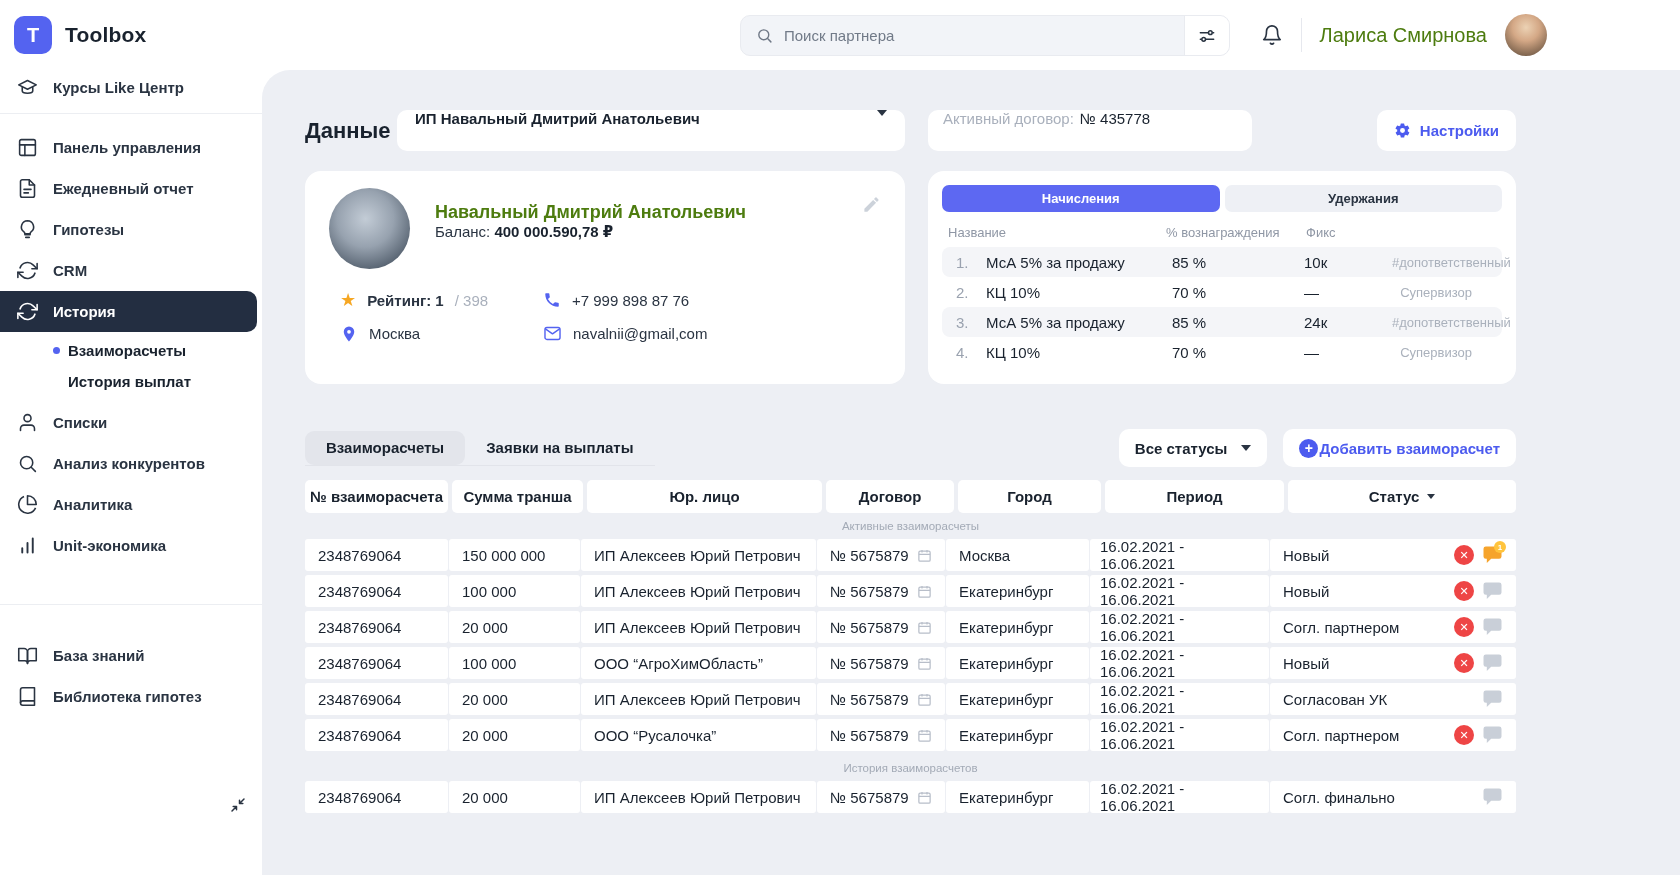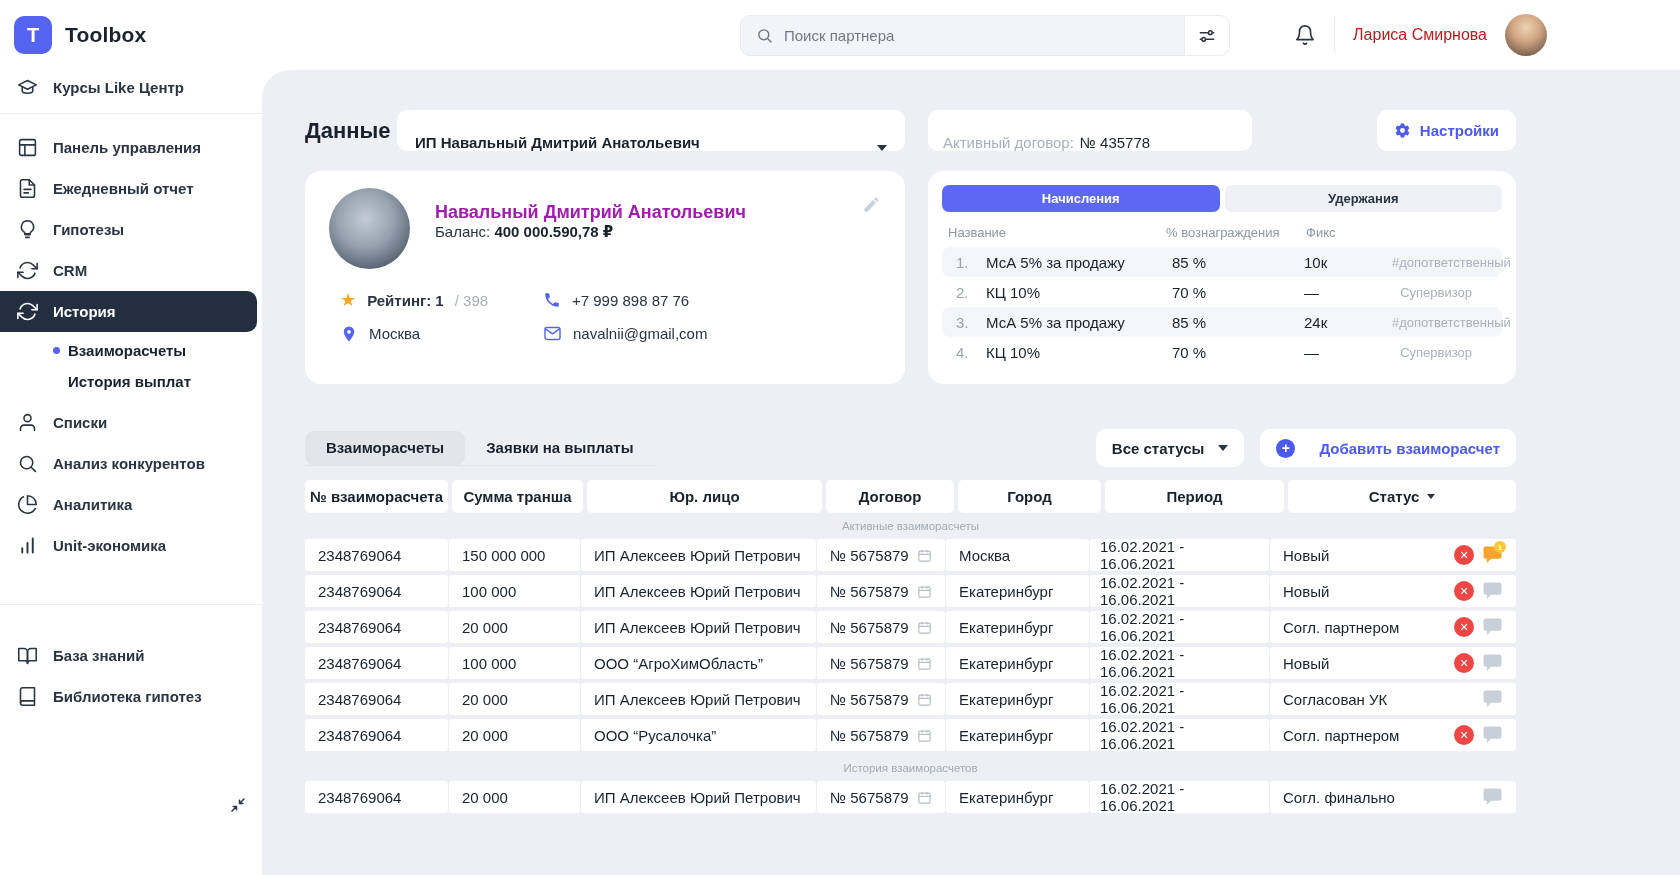--- a/index.html
+++ b/index.html
@@ -14,21 +14,21 @@
   .logo-badge{width:38px;height:38px;border-radius:10px;background:#5463f0;display:flex;align-items:center;justify-content:center;color:#fff;font-size:20px;font-weight:700;}
   .logo-text{font-size:21px;font-weight:700;color:#19222e;letter-spacing:.2px;}
   .search-wrap{position:absolute;left:740px;top:15px;width:490px;height:41px;border:1px solid #e9ebf0;border-radius:10px;display:flex;overflow:hidden;background:#f2f4f8;}
   .search-box{flex:1;display:flex;align-items:center;gap:11px;padding:0 15px;}
   .search-box input{flex:1;border:0;outline:0;background:transparent;font-size:15px;font-family:inherit;color:#2a3442;}
   .search-box input::placeholder{color:#717a88;}
   .filter-btn{width:45px;background:#fff;border:0;border-left:1px solid #e9ebf0;display:flex;align-items:center;justify-content:center;cursor:pointer;}
   .top-right{position:absolute;right:133px;top:0;height:70px;display:flex;align-items:center;gap:18px;}
   .icon-btn{background:none;border:0;cursor:pointer;}
   .v-divider{width:1px;height:34px;background:#e6e8ee;}
-  .user-name{font-size:16px;color:#b91c1c;cursor:pointer;}
+  .user-name{font-size:20px;color:#4d7c0f;cursor:pointer;}
   .avatar{width:42px;height:42px;border-radius:50%;cursor:pointer;
     background:radial-gradient(circle at 50% 32%,#ecd2b4 0%,#d4a886 38%,#9a7a60 66%,#584637 100%);}
 
   
   .sidebar{position:absolute;top:70px;left:0;width:262px;height:805px;background:#fff;}
   .icn{width:21px;height:21px;flex:0 0 21px;}
   .side-item{display:flex;align-items:center;gap:15px;height:34px;padding:0 17px;font-size:15px;font-weight:600;color:#2a3442;cursor:pointer;}
   .side-divider{height:1px;background:#eceef2;margin:9px 0 13px;}
   .nav-item{display:flex;align-items:center;gap:15px;height:41px;padding:0 17px;font-size:15px;font-weight:600;color:#2a3442;cursor:pointer;}
   .nav-item.active{background:#232e41;color:#fff;border-radius:0 10px 10px 0;margin-right:5px;}
@@ -36,37 +36,37 @@
   .sub-item{position:relative;display:flex;align-items:center;height:31px;font-size:15px;font-weight:700;color:#19222e;cursor:pointer;}
   .sub-item .dot{display:none;}
   .sub-item.active .dot{display:block;position:absolute;left:-15px;top:12px;width:7px;height:7px;border-radius:50%;background:#5463f0;}
   .collapse-handle{position:absolute;right:16px;bottom:62px;cursor:pointer;background:none;border:0;}
 
   
   .main{position:absolute;top:70px;left:262px;width:1418px;height:805px;background:#edeff4;border-top-left-radius:28px;padding:40px 164px 0 43px;overflow:hidden;}
 
   .toolbar{display:flex;align-items:center;height:41px;}
   .data-label{font-size:22px;font-weight:700;width:92px;color:#19222e;}
-  .pill{background:#fff;border-radius:10px;height:41px;display:flex;align-items:flex-end;}
+  .pill{background:#fff;border-radius:10px;height:41px;display:flex;align-items:flex-start;}
   .partner-select{width:508px;padding:0 18px;font-size:15px;font-weight:600;color:#19222e;cursor:pointer;}
   .caret{width:0;height:0;border-left:5px solid transparent;border-right:5px solid transparent;border-top:6px solid #2a3442;}
   .caret-sm{width:0;height:0;border-left:4px solid transparent;border-right:4px solid transparent;border-top:5px solid #2a3442;}
   .partner-select .caret{margin-left:auto;}
   .contract-field{margin-left:23px;width:324px;padding:0 15px;font-size:15px;cursor:text;}
   .contract-label{color:#a9b0bc;}
   .contract-value{color:#19222e;margin-left:6px;}
   .settings-btn{margin-left:auto;height:41px;background:#fff;border:0;border-radius:10px;display:flex;align-items:center;gap:9px;padding:0 17px;font-size:15px;font-weight:600;color:#4c5bef;cursor:pointer;}
 
   
   .cards{display:flex;gap:23px;margin-top:20px;}
   .partner-card{width:600px;height:213px;background:#fff;border-radius:16px;position:relative;padding:17px 24px 0;}
   .p-top{display:flex;gap:25px;}
   .p-avatar{width:81px;height:81px;border-radius:50%;
     background:radial-gradient(circle at 45% 38%,#c3ccd6 0%,#97a2af 42%,#55616f 78%,#36404c 100%);}
-  .p-name{font-size:18px;font-weight:700;color:#a21caf;margin-top:14px;}
+  .p-name{font-size:18px;font-weight:700;color:#4d7c0f;margin-top:14px;}
   .p-balance{font-size:15px;color:#2a3442;}
   .p-balance b{font-weight:700;color:#19222e;}
   .edit-btn{position:absolute;top:24px;right:24px;background:none;border:0;cursor:pointer;}
   .p-info{display:grid;grid-template-columns:203px auto;row-gap:15px;margin-top:22px;padding-left:11px;}
   .info-cell{display:flex;align-items:center;gap:11px;font-size:15px;color:#2a3442;}
   .star{color:#f6a723;font-size:18px;line-height:1;}
   .rating-total{color:#a9b0bc;}
 
   .accr-card{width:588px;height:213px;background:#fff;border-radius:16px;padding:14px 14px 0;}
   .accr-tabs{display:flex;gap:5px;}
@@ -79,21 +79,21 @@
   .accr-num{color:#9aa2af;}
   .accr-tag{color:#aab1bc;font-size:13px;text-align:right;}
 
   
   .stl-bar{display:flex;align-items:center;margin-top:45px;}
   .stl-tabs{display:flex;border-bottom:1px solid #e2e4ea;}
   .stl-tab{height:34px;display:flex;align-items:center;padding:0 21px;font-size:15px;font-weight:700;color:#19222e;border-radius:9px;cursor:pointer;}
   .stl-tab.active{background:#e3e5eb;}
   .stl-right{margin-left:auto;display:flex;align-items:center;gap:16px;}
   .status-filter{height:38px;background:#fff;border-radius:10px;display:flex;align-items:center;gap:14px;padding:8px 16px;font-size:15px;font-weight:700;color:#19222e;cursor:pointer;}
-  .add-btn{height:38px;background:#fff;border:0;border-radius:10px;display:flex;align-items:center;gap:24px;padding:0 16px;font-size:15px;font-weight:600;color:#4c5bef;cursor:pointer;}
+  .add-btn{height:38px;background:#fff;border:0;border-radius:10px;display:flex;align-items:center;gap:1px;padding:0 16px;font-size:15px;font-weight:600;color:#4c5bef;cursor:pointer;}
   .plus-circle{width:19px;height:19px;border-radius:50%;background:#4c5bef;color:#fff;font-size:14px;font-weight:700;display:flex;align-items:center;justify-content:center;line-height:1;}
   .plus-circle::before{content:"+";}
 
   .tbl{margin-top:13px;--cols:143px 131px 235px 128px 143px 179px 1fr;}
   .tbl-head{display:grid;grid-template-columns:var(--cols);gap:4px;}
   .tbl-head .th{background:#fff;height:33px;border-radius:5px;display:flex;align-items:center;justify-content:center;gap:8px;font-size:15px;font-weight:700;color:#19222e;}
   .section-title{height:26px;display:flex;align-items:center;justify-content:center;font-size:11.5px;color:#a3aab6;}
   .tbl-row{display:grid;grid-template-columns:var(--cols);gap:1px;margin-bottom:4px;cursor:pointer;}
   .tbl-row .td{background:#fff;height:32px;border-radius:3px;display:flex;align-items:center;padding:0 13px;font-size:15px;color:#19222e;}
   .td-contract{justify-content:space-between;}

